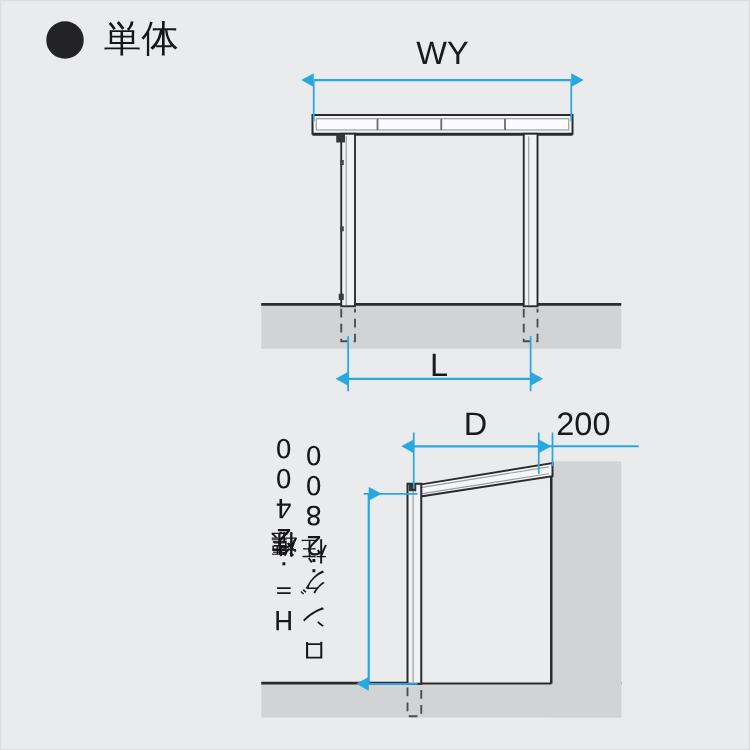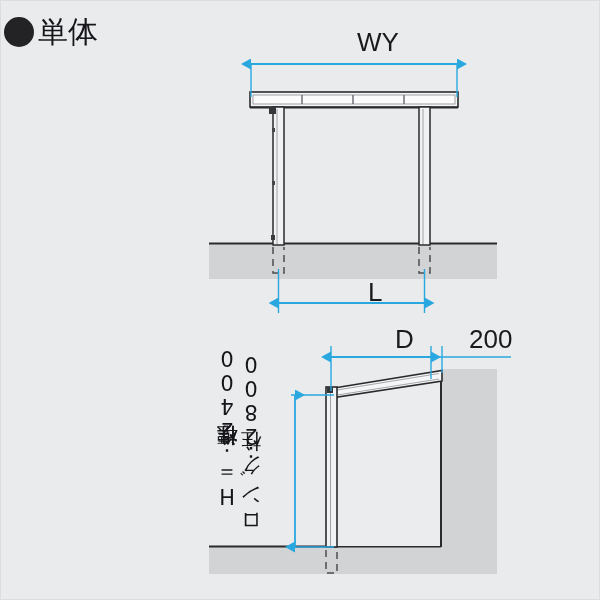--- a/index.html
+++ b/index.html
@@ -14,41 +14,40 @@
     position:absolute;inset:0;
     width:600px;height:600px;
     background:#eaebec;
     box-sizing:border-box;
     border:1px solid #dcdddf;
   }
   svg#drawing{position:absolute;left:0;top:0;width:600px;height:600px;display:block;}
 
   
   .title-wrap{
-    position:absolute;left:3px;top:16px;
-    display:flex;align-items:flex-end;gap:4px;
+    position:absolute;left:36px;top:16px;
+    display:flex;align-items:flex-end;gap:16px;
   }
   .title-bullet{
     width:30px;height:30px;border-radius:50%;
     background:#232326;display:block;
   }
   .title-text{
     font-family:"DejaVu Sans","Liberation Sans",sans-serif;
     font-size:30px;line-height:30px;color:#16161a;
     letter-spacing:0px;font-weight:400;
     white-space:nowrap;
   }
 
   
   .dim-label{
     position:absolute;
     font-family:"Liberation Sans","DejaVu Sans",sans-serif;
     color:#1a1a1d;
     white-space:nowrap;
-    margin-left:24px;
   }
   .lbl-wy{left:332px;top:26px;font-size:26px;}
   .lbl-l{left:343px;top:276px;font-size:26px;}
   .lbl-d{left:370px;top:323px;font-size:26px;}
   .lbl-100{left:444px;top:323px;font-size:26px;}
 
   
   .vtext{
     position:absolute;
     writing-mode:vertical-rl;

